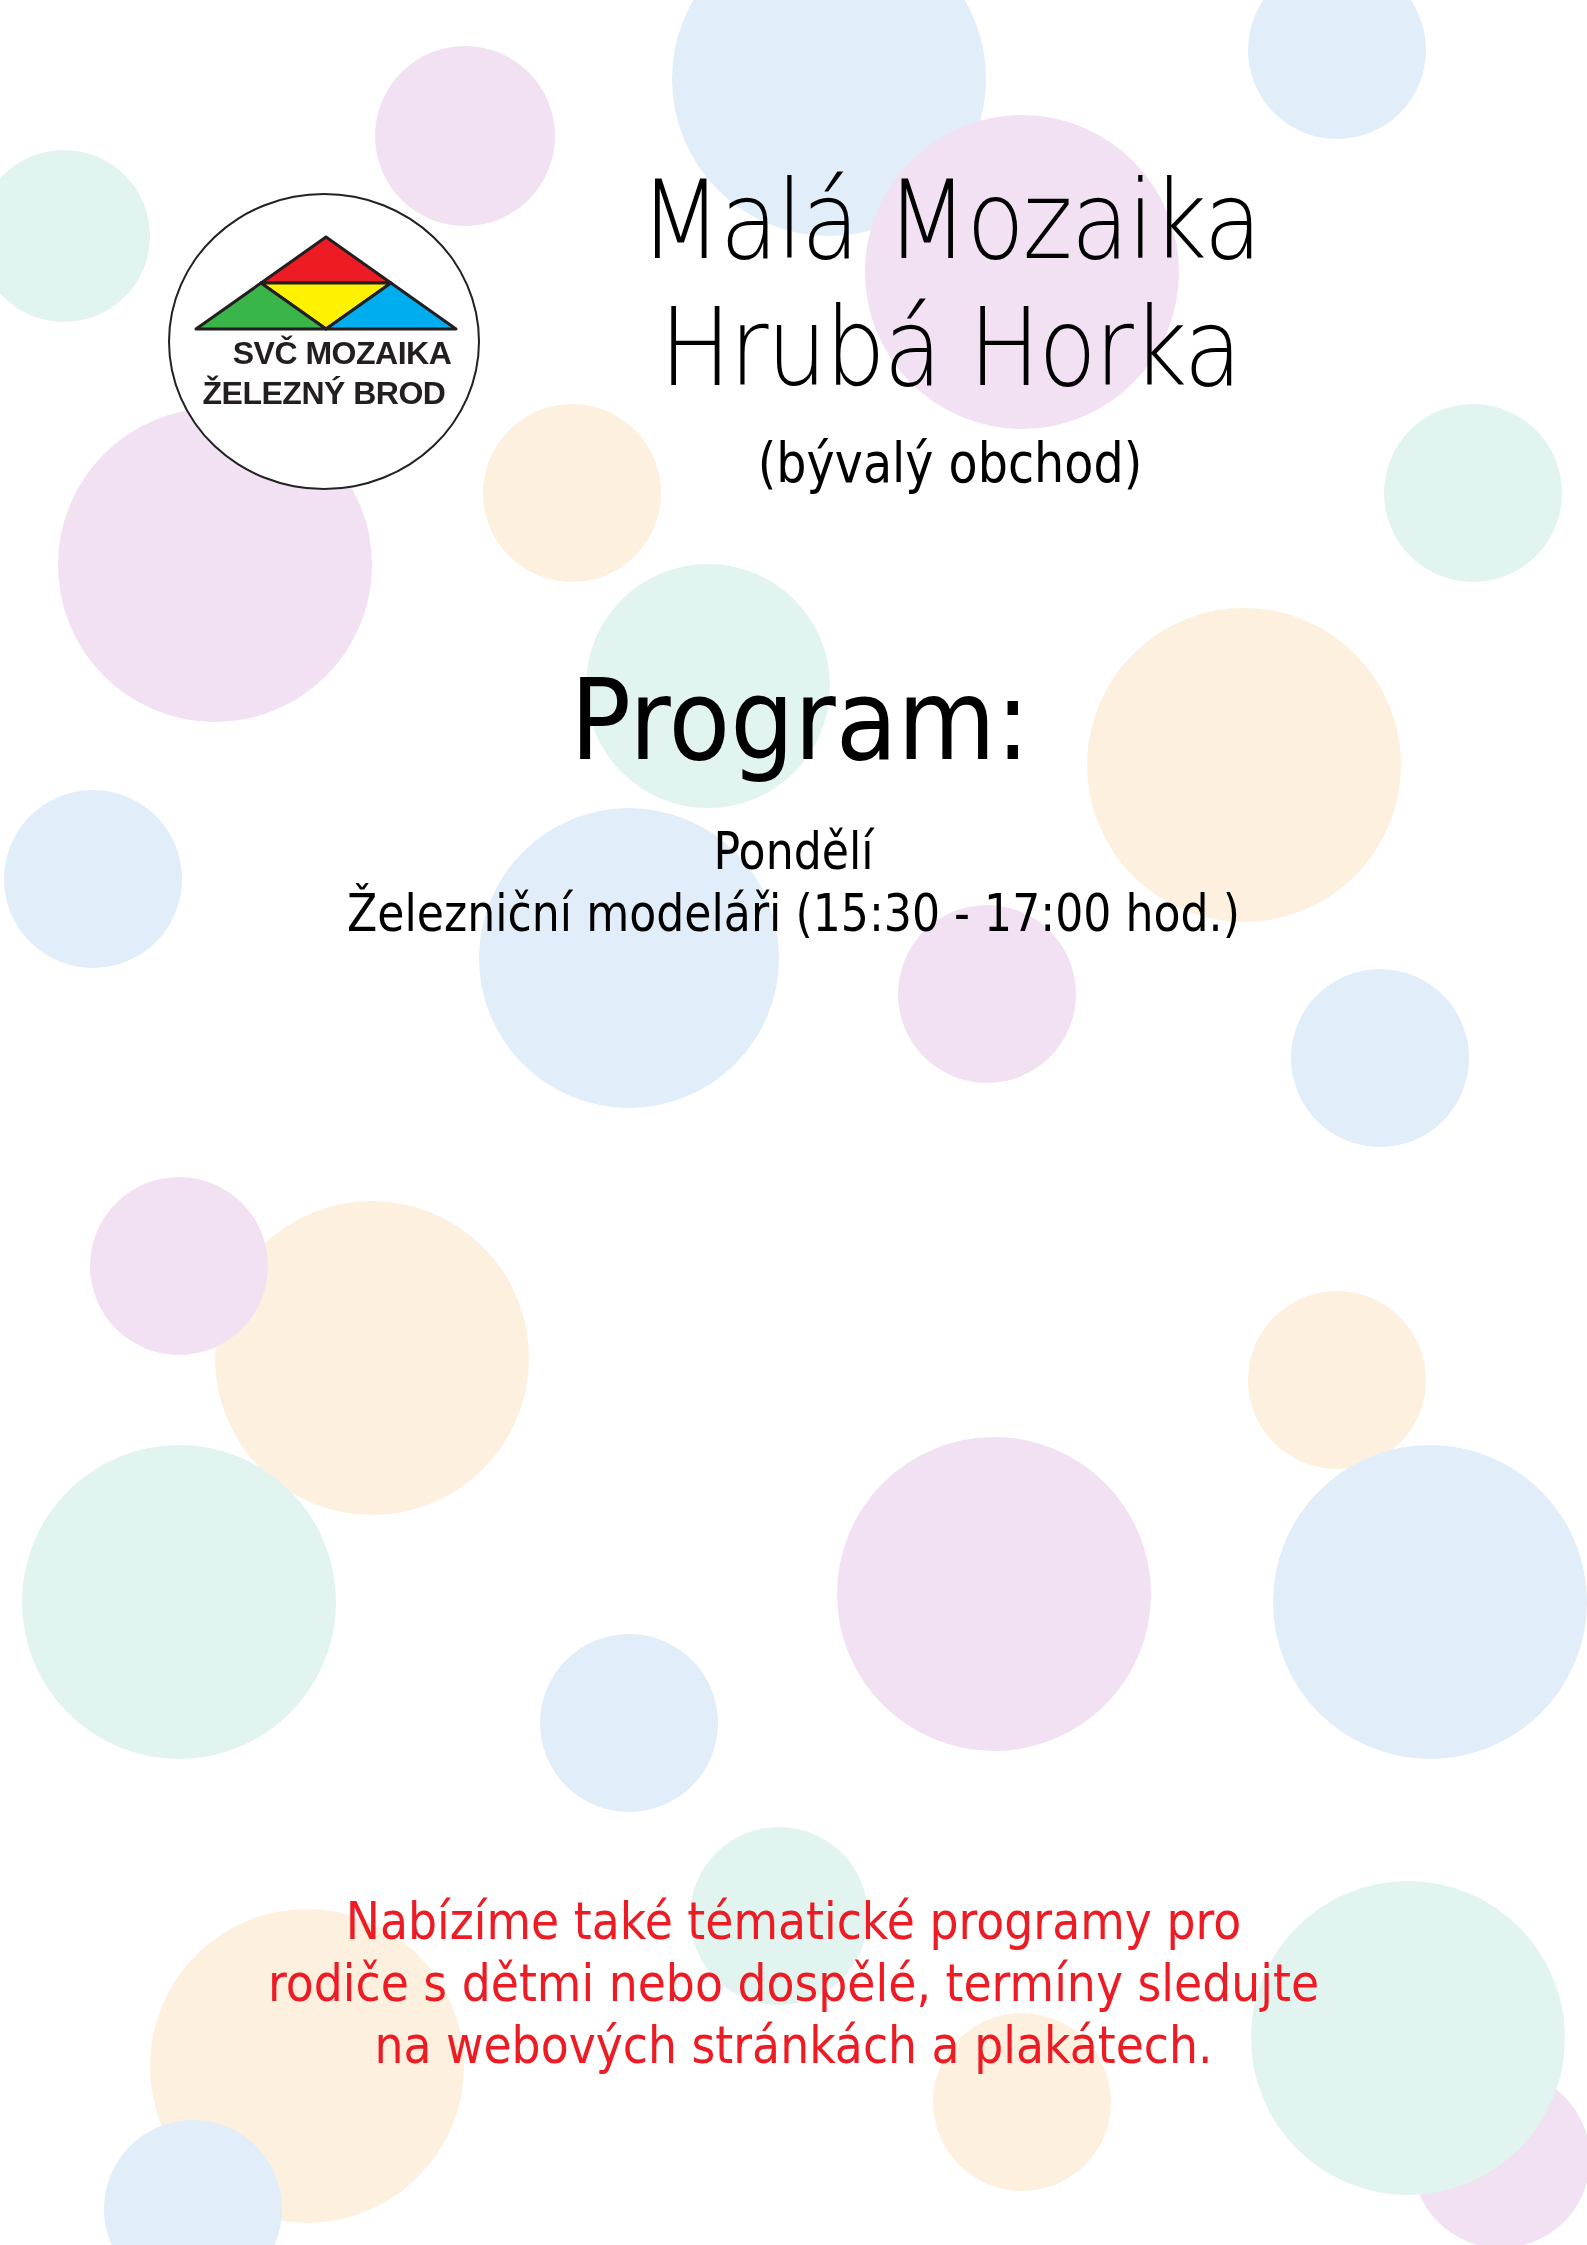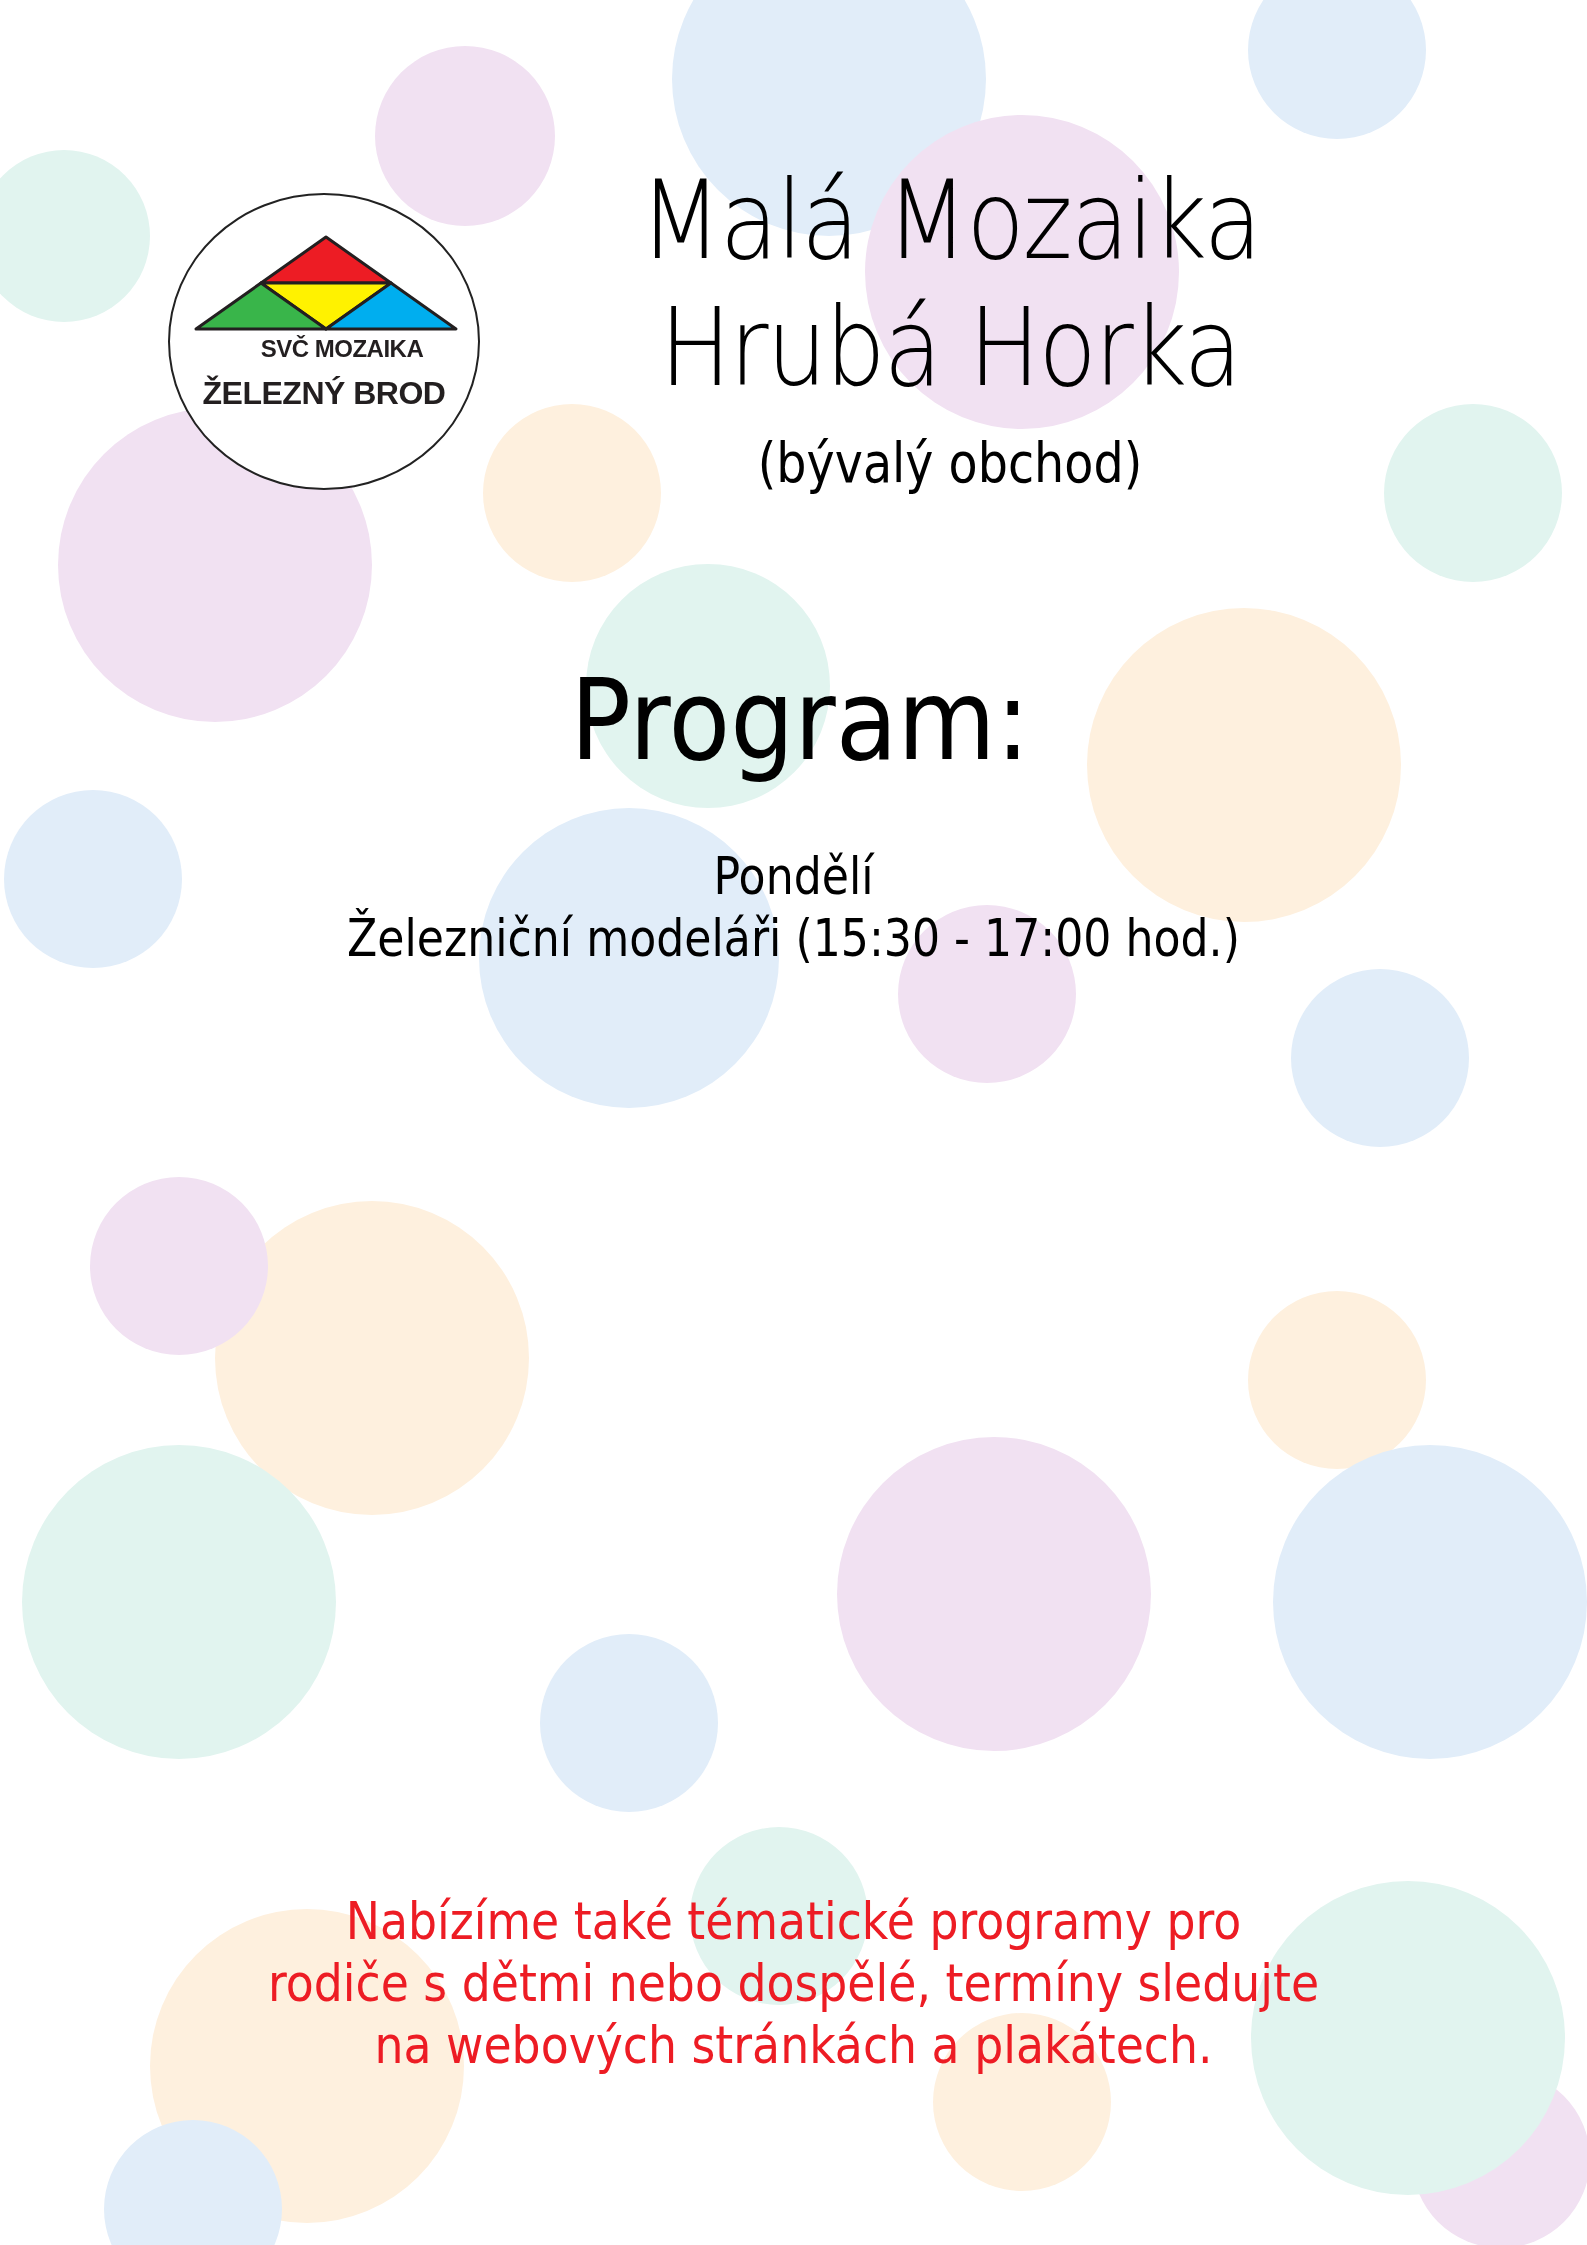--- a/index.html
+++ b/index.html
@@ -10,31 +10,31 @@
   .c-blue { background:#e1edf9; }
   .c-purple { background:#f1e1f2; }
   .c-teal { background:#e1f4ef; }
   .c-peach { background:#fef0de; }
   .content { position:absolute; inset:0; z-index:1; }
   .logo { position:absolute; left:168px; top:193px; width:312px; height:297px; border-radius:50%;
           border:2px solid #222; background:#fff; box-sizing:border-box; }
   .logo svg { position:absolute; left:20px; top:38px; }
   .logo-text { position:absolute; left:0; right:0; text-align:center; font-family:"Liberation Sans", sans-serif;
                font-weight:bold; color:#231f20; letter-spacing:-0.5px; }
-  .logo-l1 { top:140px; font-size:24px;padding-left:36px; }
+  .logo-l1 { top:140px; font-size:32px;padding-left:36px; }
   .logo-l2 { top:180px; font-size:32px; }
   .title { position:absolute; left:500px; width:900px; text-align:center; font-weight:300;
            font-family:"DejaVu Sans", sans-serif; }
   .title-1 { top:158px; font-size:108px; letter-spacing:-2px; transform:scaleX(0.88); }
   .title-2 { top:285px; font-size:108px; letter-spacing:-2px; transform:scaleX(0.88); }
   .subtitle { position:absolute; left:600px; width:700px; top:430px; text-align:center; font-size:56px;
               transform:scaleX(0.85); }
   .program-heading { position:absolute; left:400px; width:800px; top:655px; text-align:center; font-size:112px;
                      transform:scaleX(0.9); }
-  .schedule { position:absolute; left:100px; width:1387px; top:820px; text-align:center;margin-top:25px; }
+  .schedule { position:absolute; left:100px; width:1387px; top:820px; text-align:center; }
   .day-block { margin-bottom:18px; }
   .day-name, .activity, .time { font-size:52px; line-height:62px; transform:scaleX(0.85); }
   .note { position:absolute; left:120px; width:1347px; top:1890px; text-align:center; color:#ed1c24;
           font-size:52px; line-height:62px; transform:scaleX(0.88); }
 </style>
 </head>
 <body>
 
 <div class="bg">
   <div class="circle c-blue" style="left:672px;top:-78px;width:314px;height:314px;"></div>

